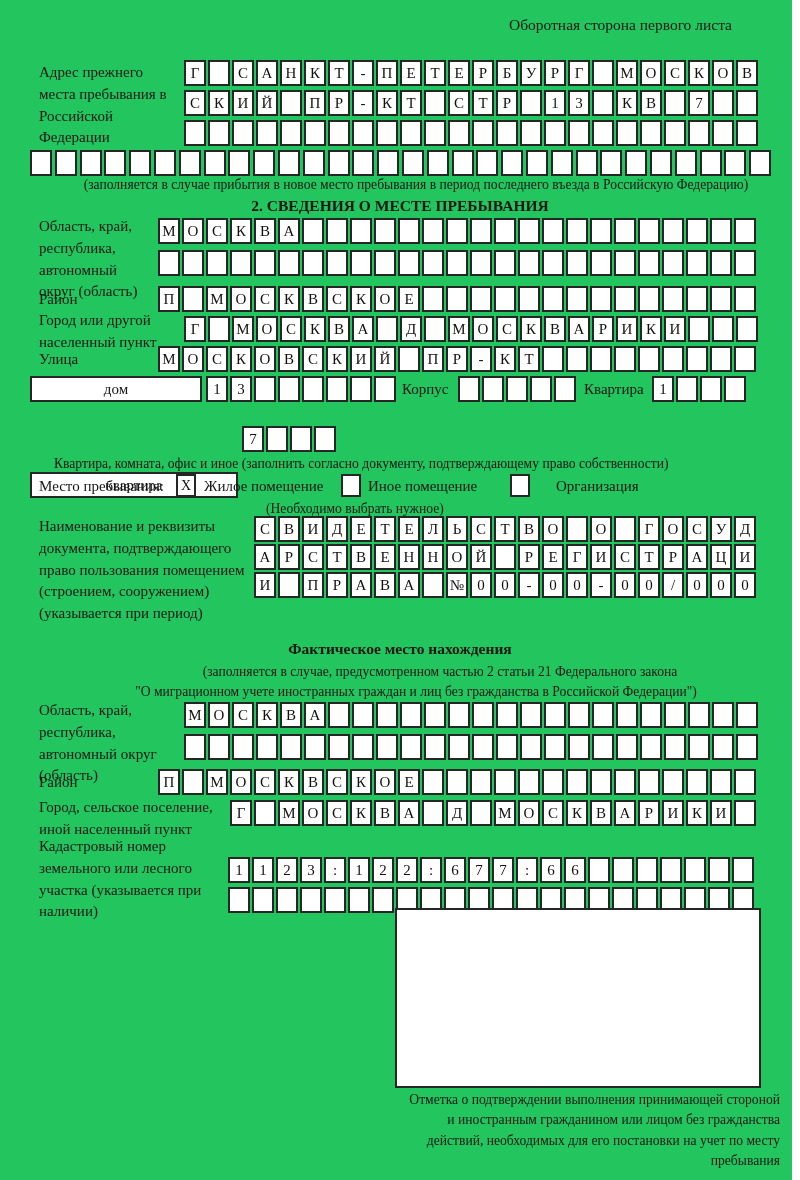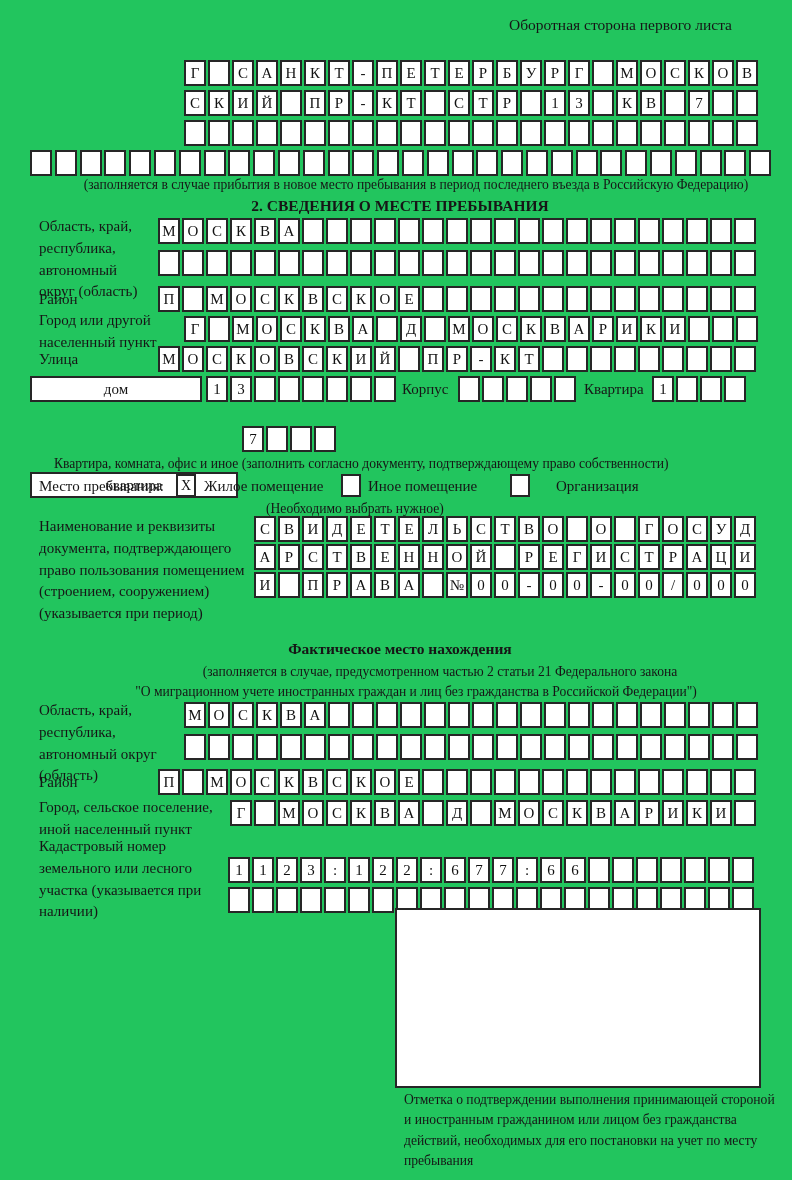--- a/index.html
+++ b/index.html
@@ -40,20 +40,21 @@
     position:absolute;border:2px solid #262626;background:#fff;
   }
 </style>
 </head>
 <body>
 
 <div class="page">
 
   <div class="abs" style="top:16px;right:60px;font-size:15.5px;">Оборотная сторона первого листа</div>
 
+  <div class="lbl" style="top:62px;left:39px;width:128px;">Адрес прежнего места пребывания в Российской Федерации</div>
   <div class="row" style="top:60px;left:184px;">
       <span class="cell">Г</span>
       <span class="cell"></span>
       <span class="cell">С</span>
       <span class="cell">А</span>
       <span class="cell">Н</span>
       <span class="cell">К</span>
       <span class="cell">Т</span>
       <span class="cell">-</span>
       <span class="cell">П</span>
@@ -576,15 +577,15 @@
       <span class="cell"></span>
       <span class="cell"></span>
       <span class="cell"></span>
       <span class="cell"></span>
       <span class="cell"></span>
       <span class="cell"></span>
       <span class="cell"></span>
     </div>
 
   <div class="stampbox" style="top:908px;left:395px;width:362px;height:176px;"></div>
-  <div class="cap" style="top:1090px;left:388px;width:376px;text-align:left;line-height:1.5;">Отметка о подтверждении выполнения принимающей стороной и иностранным гражданином или лицом без гражданства действий, необходимых для его постановки на учет по месту пребывания</div>
+  <div class="cap" style="top:1090px;left:388px;width:376px;text-align:right;line-height:1.5;">Отметка о подтверждении выполнения принимающей стороной и иностранным гражданином или лицом без гражданства действий, необходимых для его постановки на учет по месту пребывания</div>
 
 </div>
 
 </body></html>

